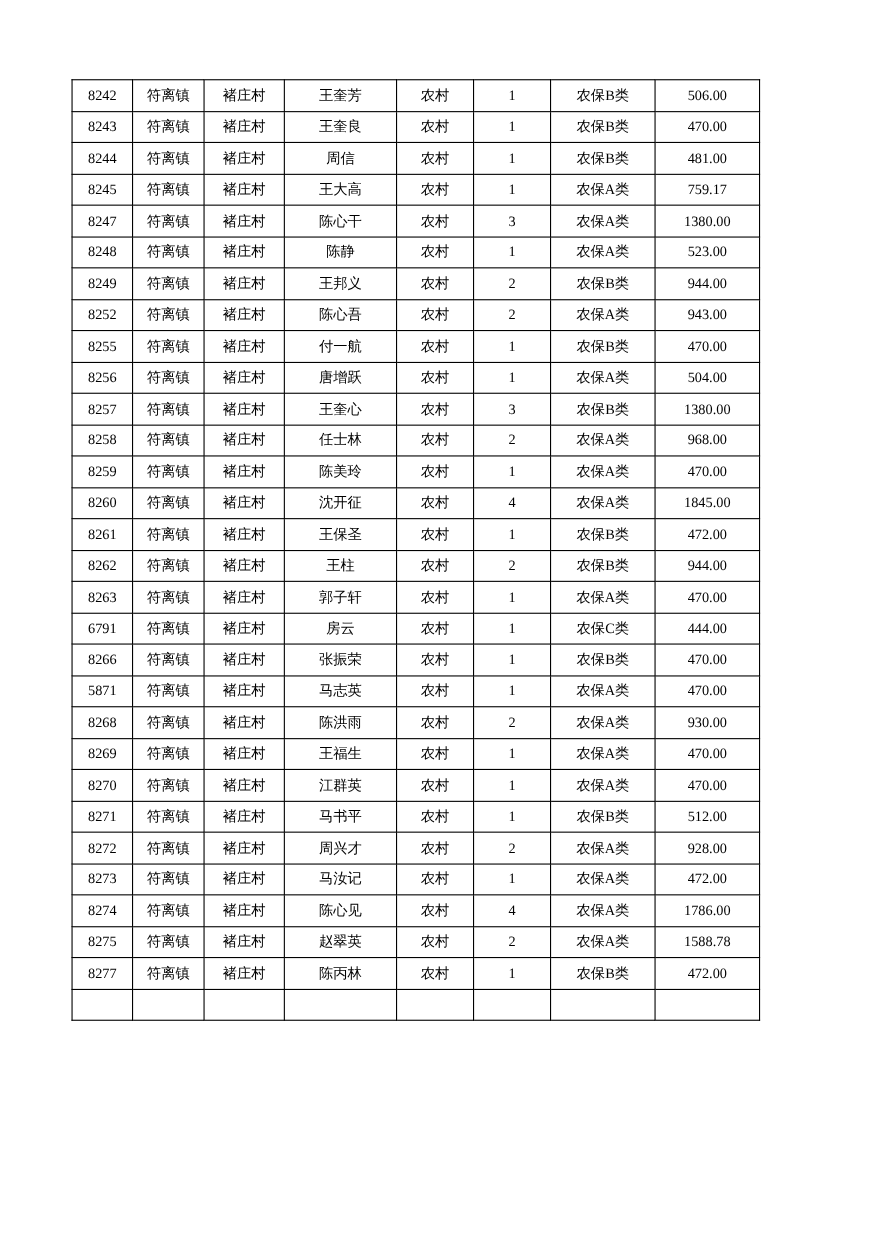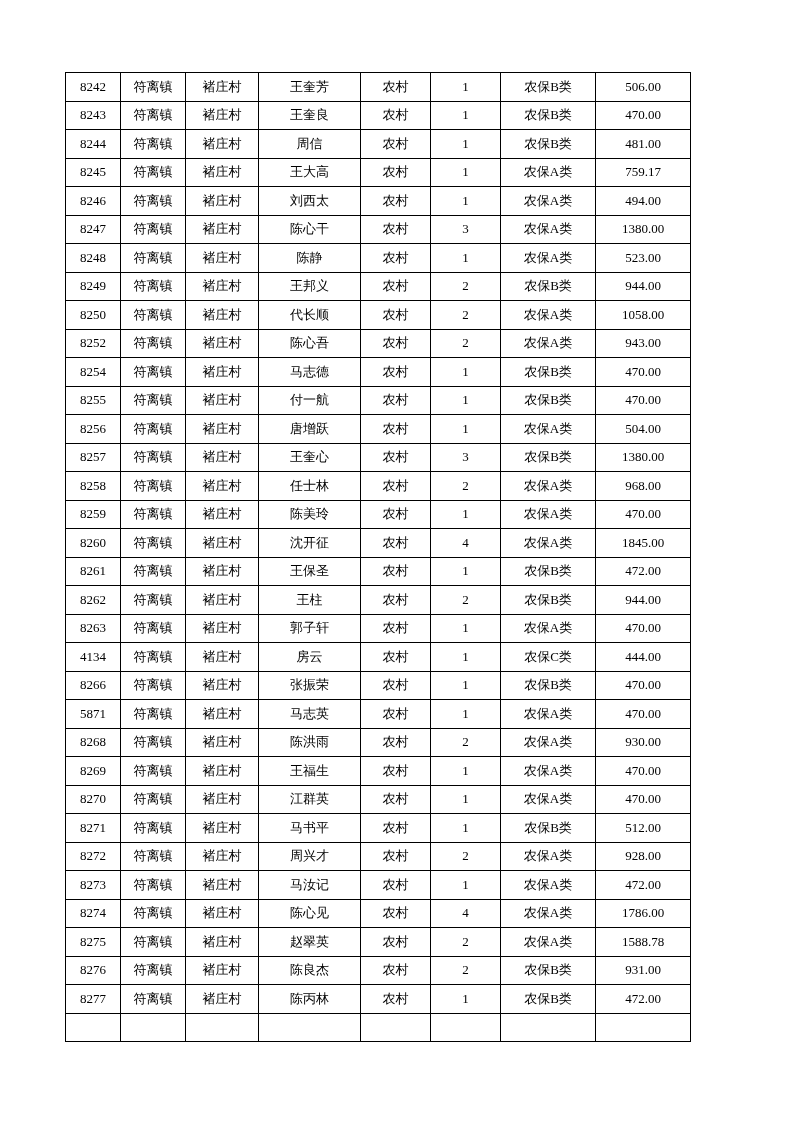--- a/index.html
+++ b/index.html
@@ -95,30 +95,20 @@
           <td>8245</td>
           <td>符离镇</td>
           <td>褚庄村</td>
           <td>王大高</td>
           <td>农村</td>
           <td>1</td>
           <td>农保A类</td>
           <td>759.17</td>
         </tr>
         <tr>
-          <td>8246</td>
-          <td>符离镇</td>
-          <td>褚庄村</td>
-          <td>刘西太</td>
-          <td>农村</td>
-          <td>1</td>
-          <td>农保A类</td>
-          <td>494.00</td>
-        </tr>
-        <tr>
           <td>8247</td>
           <td>符离镇</td>
           <td>褚庄村</td>
           <td>陈心干</td>
           <td>农村</td>
           <td>3</td>
           <td>农保A类</td>
           <td>1380.00</td>
         </tr>
         <tr>
@@ -135,50 +125,30 @@
           <td>8249</td>
           <td>符离镇</td>
           <td>褚庄村</td>
           <td>王邦义</td>
           <td>农村</td>
           <td>2</td>
           <td>农保B类</td>
           <td>944.00</td>
         </tr>
         <tr>
-          <td>8250</td>
-          <td>符离镇</td>
-          <td>褚庄村</td>
-          <td>代长顺</td>
-          <td>农村</td>
-          <td>2</td>
-          <td>农保A类</td>
-          <td>1058.00</td>
-        </tr>
-        <tr>
           <td>8252</td>
           <td>符离镇</td>
           <td>褚庄村</td>
           <td>陈心吾</td>
           <td>农村</td>
           <td>2</td>
           <td>农保A类</td>
           <td>943.00</td>
         </tr>
         <tr>
-          <td>8254</td>
-          <td>符离镇</td>
-          <td>褚庄村</td>
-          <td>马志德</td>
-          <td>农村</td>
-          <td>1</td>
-          <td>农保B类</td>
-          <td>470.00</td>
-        </tr>
-        <tr>
           <td>8255</td>
           <td>符离镇</td>
           <td>褚庄村</td>
           <td>付一航</td>
           <td>农村</td>
           <td>1</td>
           <td>农保B类</td>
           <td>470.00</td>
         </tr>
         <tr>
@@ -255,21 +225,21 @@
           <td>8263</td>
           <td>符离镇</td>
           <td>褚庄村</td>
           <td>郭子轩</td>
           <td>农村</td>
           <td>1</td>
           <td>农保A类</td>
           <td>470.00</td>
         </tr>
         <tr>
-          <td>4134</td>
+          <td>6791</td>
           <td>符离镇</td>
           <td>褚庄村</td>
           <td>房云</td>
           <td>农村</td>
           <td>1</td>
           <td>农保C类</td>
           <td>444.00</td>
         </tr>
         <tr>
           <td>8266</td>
@@ -363,30 +333,20 @@
         </tr>
         <tr>
           <td>8275</td>
           <td>符离镇</td>
           <td>褚庄村</td>
           <td>赵翠英</td>
           <td>农村</td>
           <td>2</td>
           <td>农保A类</td>
           <td>1588.78</td>
-        </tr>
-        <tr>
-          <td>8276</td>
-          <td>符离镇</td>
-          <td>褚庄村</td>
-          <td>陈良杰</td>
-          <td>农村</td>
-          <td>2</td>
-          <td>农保B类</td>
-          <td>931.00</td>
         </tr>
         <tr>
           <td>8277</td>
           <td>符离镇</td>
           <td>褚庄村</td>
           <td>陈丙林</td>
           <td>农村</td>
           <td>1</td>
           <td>农保B类</td>
           <td>472.00</td>

